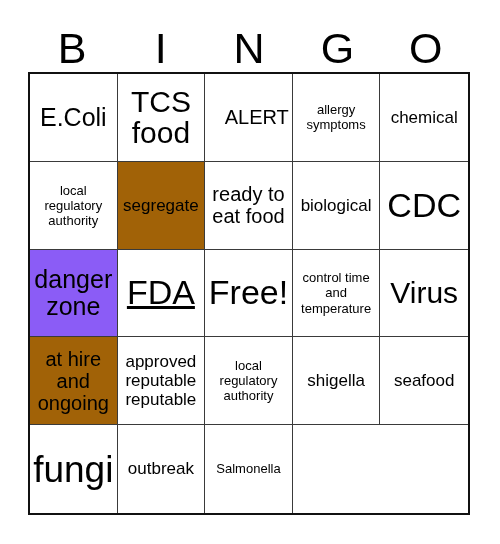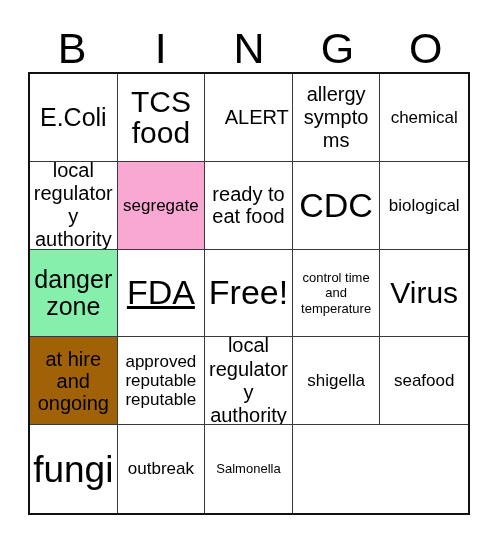--- a/index.html
+++ b/index.html
@@ -84,21 +84,21 @@
   .cell-text {
     display: block;
     width: 100%;
     line-height: 1.05;
     word-wrap: break-word;
     color: #000000;
   }
 
   
   .fs-xs  { font-size: 13px; line-height: 1.18; }
-  .fs-sm  { font-size: 20px; line-height: 1.16; }
+  .fs-sm  { font-size: 13px; line-height: 1.16; }
   .fs-md  { font-size: 17px; line-height: 1.14; }
   .fs-lg  { font-size: 20px; line-height: 1.1; }
   .fs-xl  { font-size: 25px; line-height: 1.08; }
   .fs-2xl { font-size: 30px; line-height: 1.05; }
   .fs-3xl { font-size: 34px; line-height: 1.03; }
   .fs-4xl { font-size: 37px; line-height: 1.0; }
 </style>
 </head>
 <body>
 
@@ -126,34 +126,34 @@
     <div class="bingo-cell" style="border-right-color: rgb(58, 58, 58); border-bottom-color: rgb(58, 58, 58); background: rgb(255, 255, 255);">
         <span class="cell-text fs-sm">allergy symptoms</span>
       </div>
     <div class="bingo-cell" style="border-right-color: rgb(58, 58, 58); border-bottom-color: rgb(58, 58, 58); background: rgb(255, 255, 255);">
         <span class="cell-text fs-md">chemical</span>
       </div>
 
     <div class="bingo-cell" style="border-right-color: rgb(58, 58, 58); border-bottom-color: rgb(58, 58, 58); background: rgb(255, 255, 255);">
         <span class="cell-text fs-sm">local regulatory authority</span>
       </div>
-    <div class="bingo-cell" style="border-right-color: rgb(58, 58, 58); border-bottom-color: rgb(58, 58, 58); background: #f9a8d4;">
+    <div class="bingo-cell" style="border-right-color: rgb(58, 58, 58); border-bottom-color: rgb(58, 58, 58); background: #a16207;">
         <span class="cell-text fs-md">segregate</span>
       </div>
     <div class="bingo-cell" style="border-right-color: rgb(58, 58, 58); border-bottom-color: rgb(58, 58, 58); background: rgb(255, 255, 255);">
         <span class="cell-text fs-lg">ready to eat food</span>
       </div>
     <div class="bingo-cell" style="border-right-color: rgb(58, 58, 58); border-bottom-color: rgb(58, 58, 58); background: rgb(255, 255, 255);">
+        <span class="cell-text fs-md">biological</span>
+      </div>
+    <div class="bingo-cell" style="border-right-color: rgb(58, 58, 58); border-bottom-color: rgb(58, 58, 58); background: rgb(255, 255, 255);">
         <span class="cell-text fs-3xl">CDC</span>
       </div>
-    <div class="bingo-cell" style="border-right-color: rgb(58, 58, 58); border-bottom-color: rgb(58, 58, 58); background: rgb(255, 255, 255);">
-        <span class="cell-text fs-md">biological</span>
-      </div>
 
-    <div class="bingo-cell" style="border-right-color: rgb(58, 58, 58); border-bottom-color: rgb(58, 58, 58); background: #86efac; text-align: center;">
+    <div class="bingo-cell" style="border-right-color: rgb(58, 58, 58); border-bottom-color: rgb(58, 58, 58); background: #8b5cf6; text-align: center;">
         <span class="cell-text fs-xl">danger zone</span>
       </div>
     <div class="bingo-cell" style="border-right-color: rgb(58, 58, 58); border-bottom-color: rgb(58, 58, 58); background: rgb(255, 255, 255); text-decoration: underline;">
         <span class="cell-text fs-3xl">FDA</span>
       </div>
     <div class="bingo-cell" style="border-right-color: rgb(58, 58, 58); border-bottom-color: rgb(58, 58, 58); background: rgb(255, 255, 255);">
         <span class="cell-text fs-3xl">Free!</span>
       </div>
     <div class="bingo-cell" style="border-right-color: rgb(58, 58, 58); border-bottom-color: rgb(58, 58, 58); background: rgb(255, 255, 255);">
         <span class="cell-text fs-xs">control time and temperature</span>

